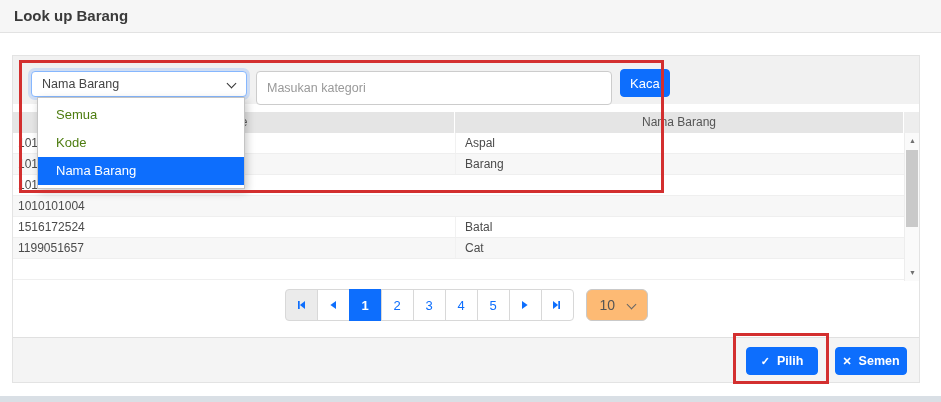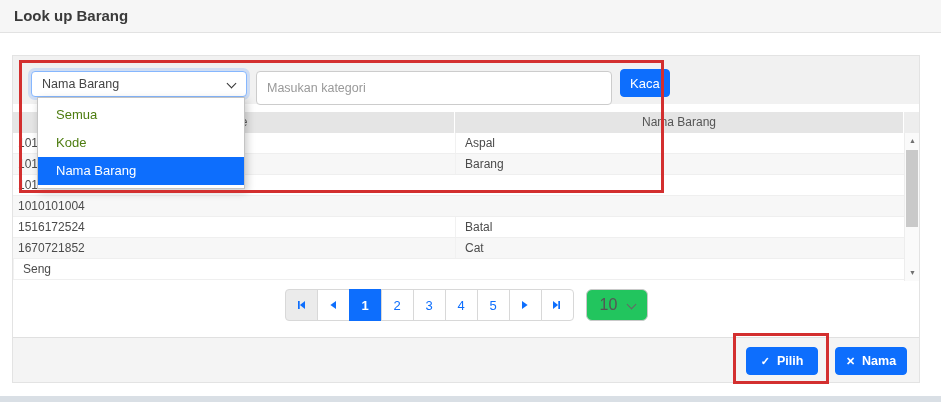--- a/index.html
+++ b/index.html
@@ -59,22 +59,22 @@
   
   .pager { position:absolute; left:0; right:0; top:233px; display:flex; justify-content:center;
            align-items:flex-start; }
   .pgroup { display:flex; }
   .pbtn { width:33px; height:32px; background:#fff; border:1px solid #d8d8d8; margin-left:-1px;
           display:flex; align-items:center; justify-content:center; font-size:13px; color:#0d6efd;
           cursor:pointer; }
   .pbtn.first { margin-left:0; border-radius:4px 0 0 4px; background:#ebebeb; }
   .pbtn.last  { border-radius:0 4px 4px 0; }
   .pbtn.active { background:#0d6efd; border-color:#0d6efd; color:#fff; font-weight:bold; }
-  .psize { position:relative; width:62px; height:32px; margin-left:12px; background:#22c55e;
-           border:1px solid #c9c9c9; border-radius:6px; font-size:16px; color:#555;
+  .psize { position:relative; width:62px; height:32px; margin-left:12px; background:#fdba74;
+           border:1px solid #c9c9c9; border-radius:6px; font-size:14px; color:#555;
            line-height:30px; padding-left:13px; cursor:pointer; }
   .psize .chev { position:absolute; right:12px; top:11px; width:7px; height:7px;
            border-right:1.6px solid #666; border-bottom:1.6px solid #666; transform:rotate(45deg); }
 
   
   .pfoot { position:absolute; left:0; right:0; bottom:0; height:45px; background:#f4f4f4;
            border-top:1px solid #e0e0e0; }
   .fbtn { position:absolute; top:9px; height:28px; background:#0d6efd; color:#fff;
           border:1px solid #0d6efd; border-radius:4px; font-size:12.5px; font-weight:600;
           font-family:"Liberation Sans",sans-serif; cursor:pointer; padding:0 10px;
@@ -139,25 +139,24 @@
         <div class="td td1">1010101003</div>
       </div>
       <div class="tr striped">
         <div class="td td1">1010101004</div>
       </div>
       <div class="tr">
         <div class="td td1">1516172524</div>
         <div class="td td2">Batal</div>
       </div>
       <div class="tr striped">
-        <div class="td td1">1670721852</div>
+        <div class="td td1">1199051657</div>
         <div class="td td2">Cat</div>
       </div>
       <div class="tr">
-        <div class="td td2">Seng</div>
       </div>
     </div>
 
     <div class="sbar">
       <div class="sbtn up">▲</div>
       <div class="sthumb"></div>
       <div class="sbtn down">▼</div>
     </div>
 
     <div class="pager">
@@ -196,21 +195,21 @@
       </div>
     </div>
 
     <div class="pfoot">
       <button class="fbtn btn-pilih">
         <span class="ic">✓</span>
         <span>Pilih</span>
       </button>
       <button class="fbtn btn-batal">
         <span class="ic">✕</span>
-        <span>Nama</span>
+        <span>Semen</span>
       </button>
     </div>
 
   </div>
 
   <div class="dd-menu">
     <div class="dd-item">Semua</div>
     <div class="dd-item">Kode</div>
     <div class="dd-item selected">Nama Barang</div>
   </div>

